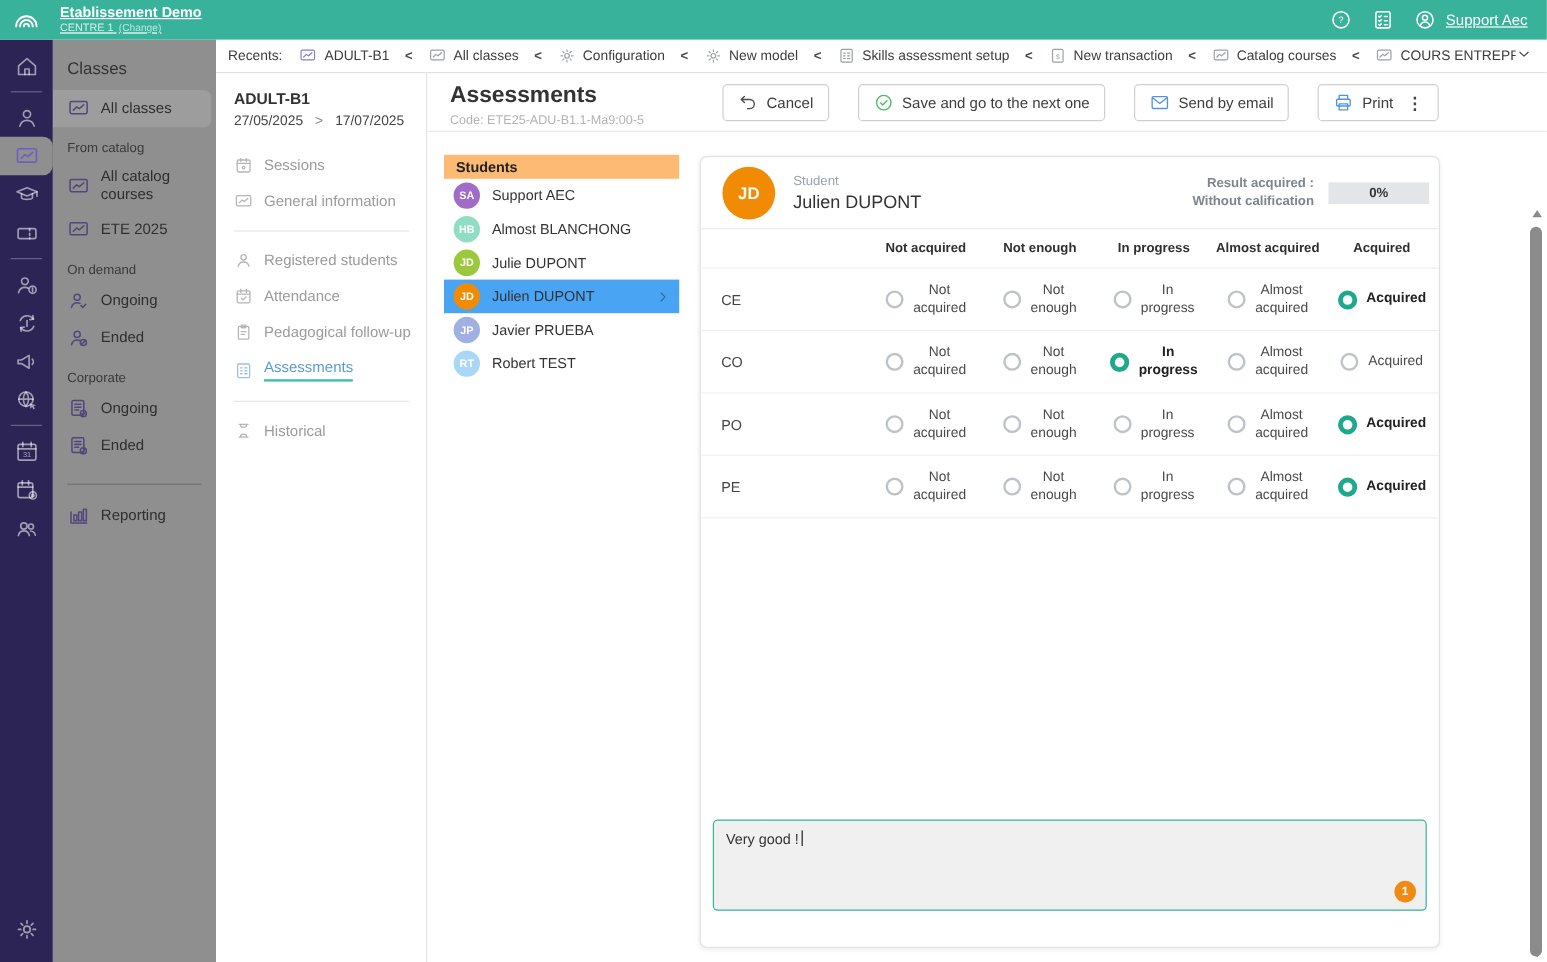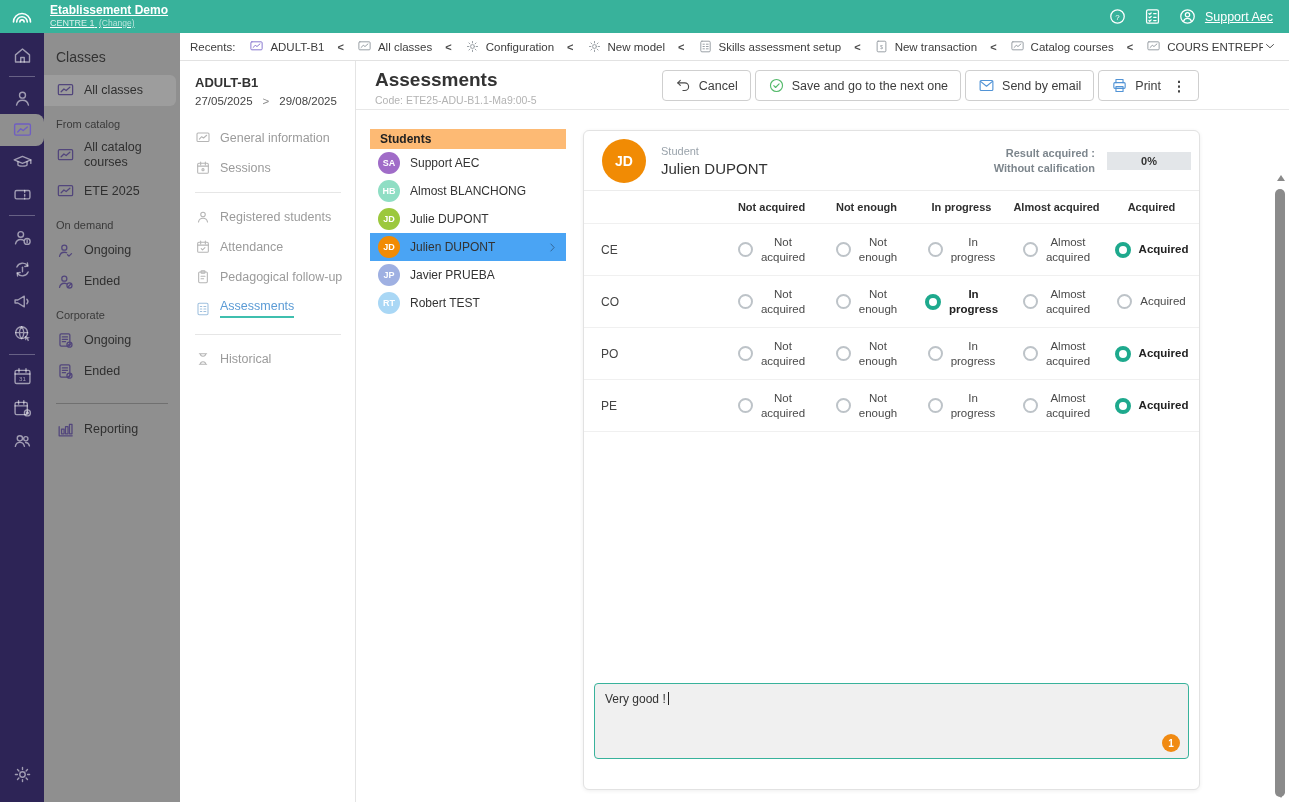--- a/index.html
+++ b/index.html
@@ -62,21 +62,21 @@
   .mitem.active { color:#5b9bd5; }
   .mitem.active .icn { color:#9fc0de; }
   .mitem.active .lbl { border-bottom:2px solid #3fbfae; padding-bottom:3px; }
   .mdivider { height:1px; background:#e6e6e6; margin:9px 14px 9px 0; }
 
   
   .main { position:absolute; left:356px; top:61px; right:0; bottom:0; background:#fff; }
   .main-header { position:absolute; left:0; top:0; right:0; height:49px; border-bottom:1px solid #e8e8e8; }
   .main-title { position:absolute; left:19px; top:8px; font-size:19px; font-weight:bold; color:#333; }
   .main-code { position:absolute; left:19px; top:33px; font-size:10.5px; color:#b3b3b3; }
-  #actions { position:absolute; right:90px; top:9px; display:flex; gap:4px; }
+  #actions { position:absolute; right:90px; top:9px; display:flex; gap:24px; }
   .btn { display:flex; align-items:center; gap:7px; height:31px; padding:0 12px; border:1px solid #cfcfcf; border-radius:4px; background:#fff; font-size:12.5px; color:#3d3d3d; cursor:pointer; white-space:nowrap; }
   .btn .icn { width:17px; height:17px; }
   .btn .kebab { font-size:14px; font-weight:bold; color:#444; margin-left:4px; letter-spacing:0; }
   .ic-dark { color:#4a4a4a; } .ic-green { color:#53b96a; } .ic-blue { color:#5294d6; }
 
   
   .students { position:absolute; left:14px; top:68px; width:196px; }
   .students-header { background:#fdba74; height:20px; line-height:20px; padding:0 10px; font-size:12px; font-weight:bold; color:#222; }
   .srow { display:flex; align-items:center; gap:10px; height:28px; padding-left:8px; font-size:12px; color:#333; cursor:pointer; }
   .savatar { width:22px; height:22px; border-radius:50%; color:#fff; font-size:9px; font-weight:bold; display:flex; align-items:center; justify-content:center; flex:none; }
@@ -465,41 +465,41 @@
             <path d="M6 9.5l6 5.5 6-5.5"></path>
           </svg>
         </span></span>
   </div>
 
   <div class="course">
     <div class="course-name">ADULT-B1</div>
     <div class="course-dates">
       <span>27/05/2025</span>
       <span class="sep">&gt;</span>
-      <span>29/08/2025</span>
+      <span>17/07/2025</span>
     </div>
     <div id="course-menu">
         <div class="mitem">
           <span class="icn">
             <svg viewBox="0 0 24 24">
-              <rect x="3" y="4.5" width="18" height="12.8" rx="1.6"></rect>
-              <path d="M6.5 13.6 10 10.1l2.8 1.9 4.7-4.1"></path>
-            </svg>
-          </span>
-          <span class="lbl">General information</span>
-        </div>
-        <div class="mitem">
-          <span class="icn">
-            <svg viewBox="0 0 24 24">
               <rect x="4" y="5" width="16" height="15" rx="1.8"></rect>
               <path d="M4 9.2h16M8.5 3v4M15.5 3v4"></path>
               <circle cx="12" cy="14.5" r="1.6"></circle>
             </svg>
           </span>
           <span class="lbl">Sessions</span>
+        </div>
+        <div class="mitem">
+          <span class="icn">
+            <svg viewBox="0 0 24 24">
+              <rect x="3" y="4.5" width="18" height="12.8" rx="1.6"></rect>
+              <path d="M6.5 13.6 10 10.1l2.8 1.9 4.7-4.1"></path>
+            </svg>
+          </span>
+          <span class="lbl">General information</span>
         </div>
         <div class="mdivider"></div>
         <div class="mitem">
           <span class="icn">
             <svg viewBox="0 0 24 24">
               <circle cx="12" cy="8.2" r="3.4"></circle>
               <path d="M5.2 19.6c.9-4 3.6-5.6 6.8-5.6s5.9 1.6 6.8 5.6"></path>
             </svg>
           </span>
           <span class="lbl">Registered students</span>

